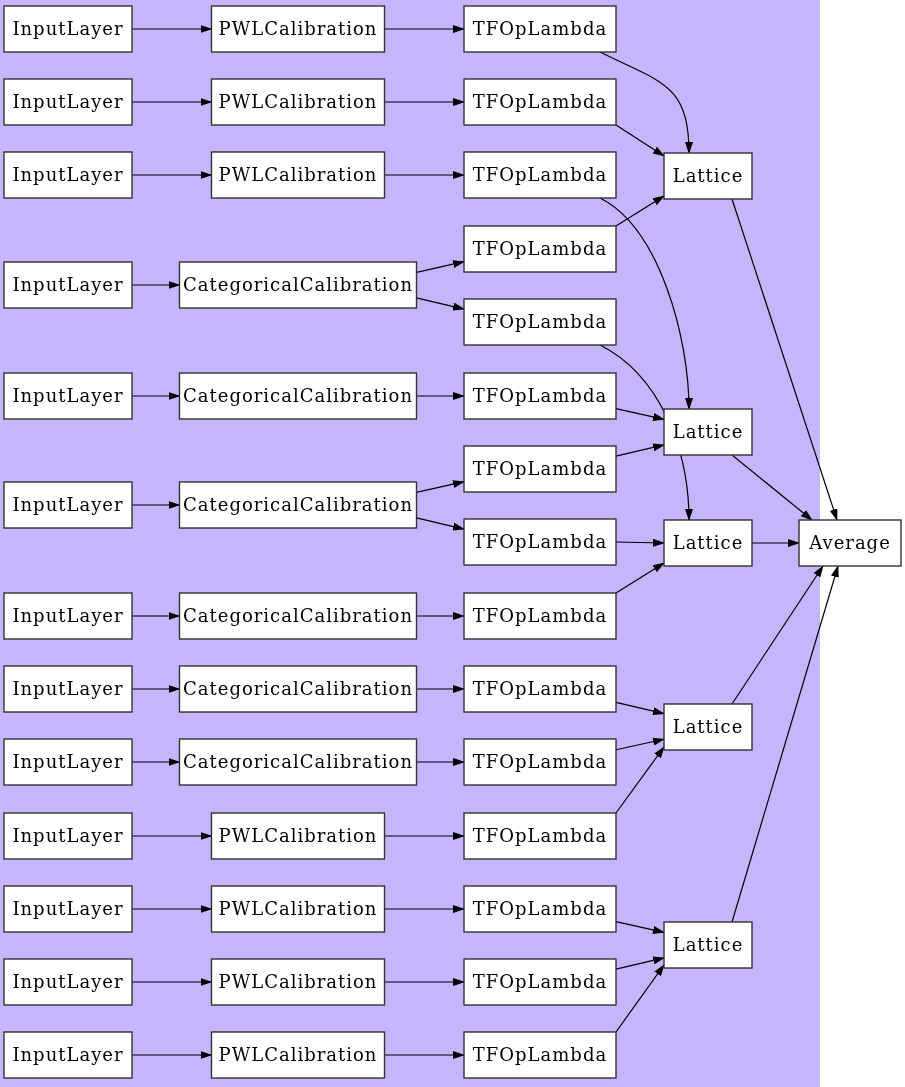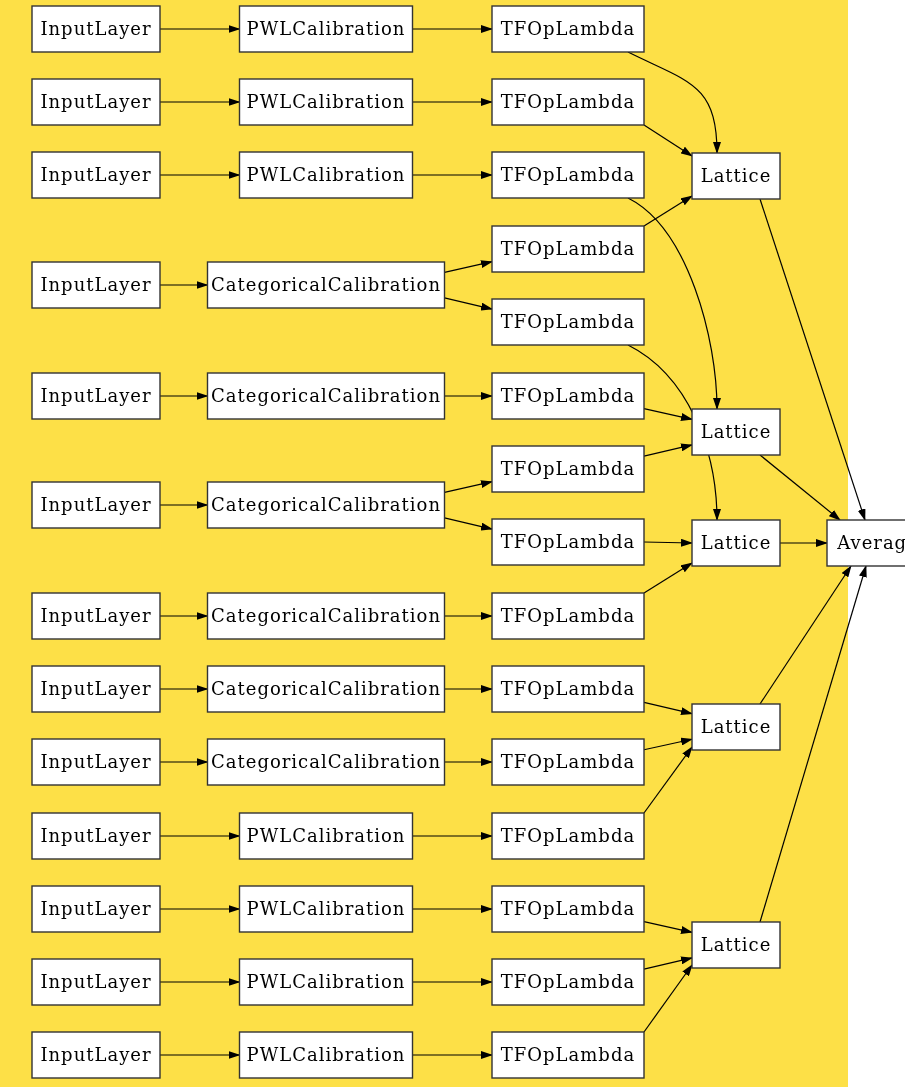--- a/index.html
+++ b/index.html
@@ -1,16 +1,16 @@
 <!DOCTYPE html>
 <html><head>
 <meta charset="utf-8">
 <style>
   html, body { margin: 0; padding: 0; background: #ffffff; }
-  .canvas-wrap { width: 820px; height: 1087px; position: relative; background: #fde047; padding-left: 28px; }
+  .canvas-wrap { width: 820px; height: 1087px; position: relative; background: #c4b5fd; }
   svg { display: block; }
   svg text {
     font-family: "DejaVu Serif", "Liberation Serif", serif;
     font-size: 18px;
     letter-spacing: 1px;
     fill: #000000;
   }
   .node-rect { fill: #ffffff; stroke: #333333; stroke-width: 1.4; }
   .edge { fill: none; stroke: #000000; stroke-width: 1.2; }
 </style>

